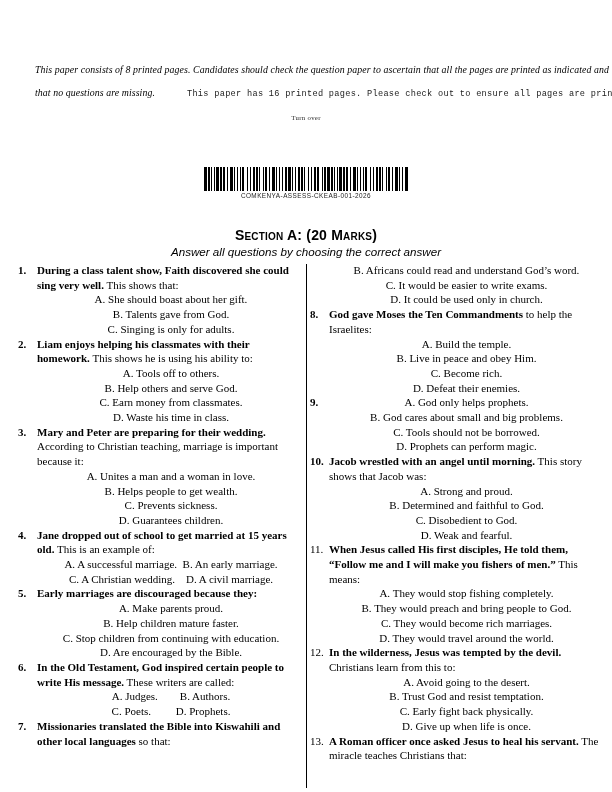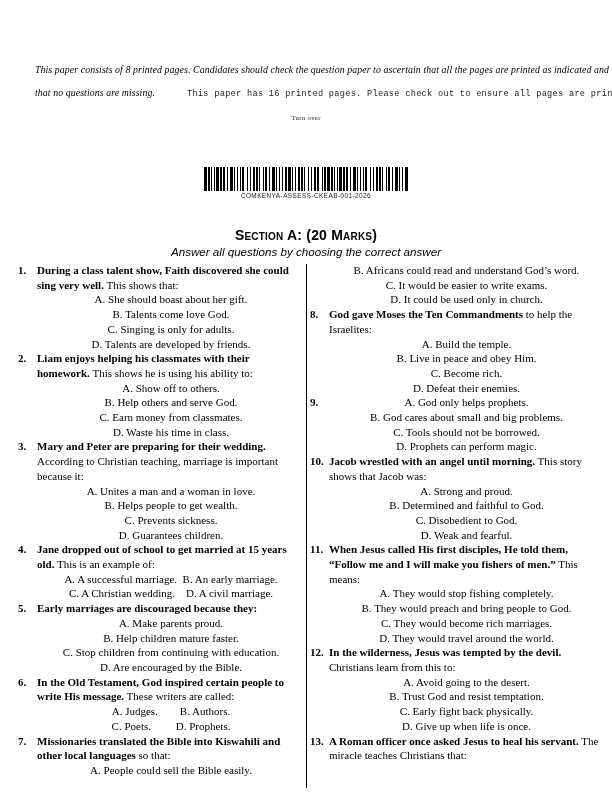--- a/index.html
+++ b/index.html
@@ -30,21 +30,21 @@
   .instruction{position:absolute;top:245px;left:0;width:100%;text-align:center;
                font-family:"Liberation Sans",sans-serif;font-style:italic;font-size:11.6px;}
   
   .columns{position:absolute;top:263px;left:18px;right:8px;bottom:0;display:flex;
            font-size:11px;line-height:14.7px;}
   .col-left{width:287px;flex:none;}
   .col-divider{width:0;border-left:1.3px solid #000;height:524px;margin:1px 1px 0 1px;flex:none;}
   .col-right{flex:1;min-width:0;padding-left:2px;}
   .q{display:flex;}
   .qnum{flex:none;width:19px;font-weight:bold;}
-  .qnum.plain{font-weight:bold;}
+  .qnum.plain{font-weight:normal;}
   .qbody{flex:1;min-width:0;}
   .stem .sb{font-weight:bold;}
   .opt{white-space:pre-wrap;text-align:center;}
 </style>
 </head>
 <body>
 
 <div class="page">
 
   <div class="notice">
@@ -193,30 +193,29 @@
   <div class="section-title">Section A: (20 Marks)</div>
   <div class="instruction">Answer all questions by choosing the correct answer</div>
 
   <div class="columns">
     <div class="col-left" id="col-left">
         <div class="q">
           <div class="qnum">1.</div>
           <div class="qbody">
             <div class="stem"><span class="sb">During a class talent show, Faith discovered she could sing very well.</span><span> This shows that:</span></div>
             <div class="opt">A. She should boast about her gift.</div>
-            <div class="opt">B. Talents come love God.</div>
+            <div class="opt">B. Talents gave from God.</div>
             <div class="opt">C. Singing is only for adults.</div>
-            <div class="opt">D. Talents are developed by friends.</div>
           </div>
         </div>
         <div class="q">
           <div class="qnum">2.</div>
           <div class="qbody">
             <div class="stem"><span class="sb">Liam enjoys helping his classmates with their homework.</span><span> This shows he is using his ability to:</span></div>
-            <div class="opt">A. Show off to others.</div>
+            <div class="opt">A. Tools off to others.</div>
             <div class="opt">B. Help others and serve God.</div>
             <div class="opt">C. Earn money from classmates.</div>
             <div class="opt">D. Waste his time in class.</div>
           </div>
         </div>
         <div class="q">
           <div class="qnum">3.</div>
           <div class="qbody">
             <div class="stem"><span class="sb">Mary and Peter are preparing for their wedding.</span><span> According to Christian teaching, marriage is important because it:</span></div>
             <div class="opt">A. Unites a man and a woman in love.</div>
@@ -248,21 +247,20 @@
           <div class="qbody">
             <div class="stem"><span class="sb">In the Old Testament, God inspired certain people to write His message.</span><span> These writers are called:</span></div>
             <div class="opt">A. Judges.        B. Authors.</div>
             <div class="opt">C. Poets.         D. Prophets.</div>
           </div>
         </div>
         <div class="q">
           <div class="qnum">7.</div>
           <div class="qbody">
             <div class="stem"><span class="sb">Missionaries translated the Bible into Kiswahili and other local languages</span><span> so that:</span></div>
-            <div class="opt">A. People could sell the Bible easily.</div>
           </div>
         </div>
       </div>
     <div class="col-divider"></div>
     <div class="col-right" id="col-right">
         <div class="q">
           <div class="qnum"></div>
           <div class="qbody">
             <div class="opt">B. Africans could read and understand God’s word.</div>
             <div class="opt">C. It would be easier to write exams.</div>

